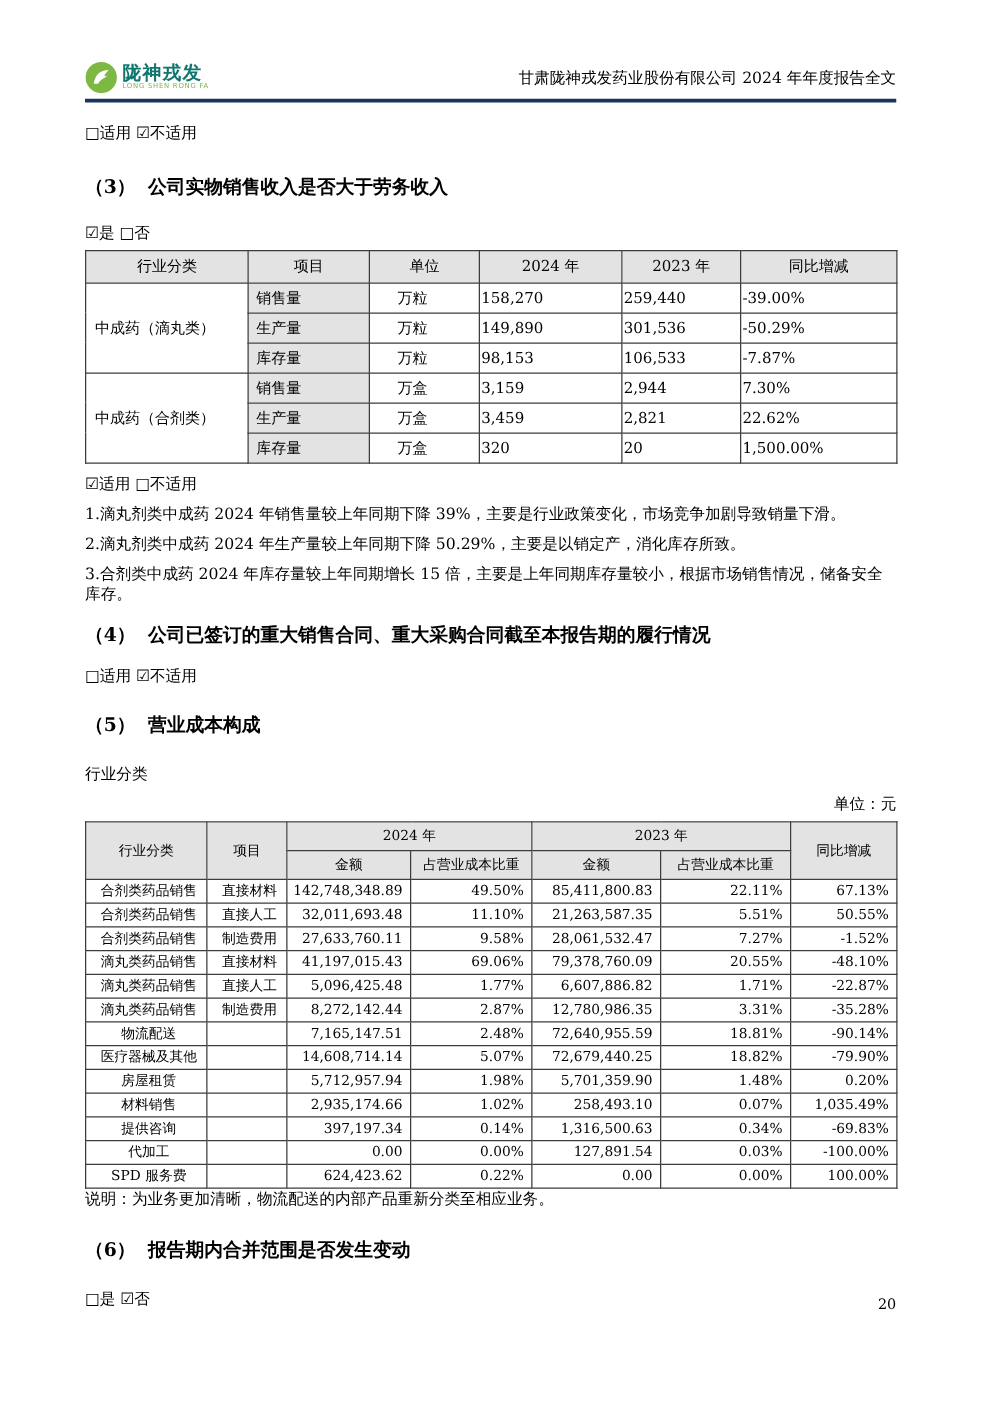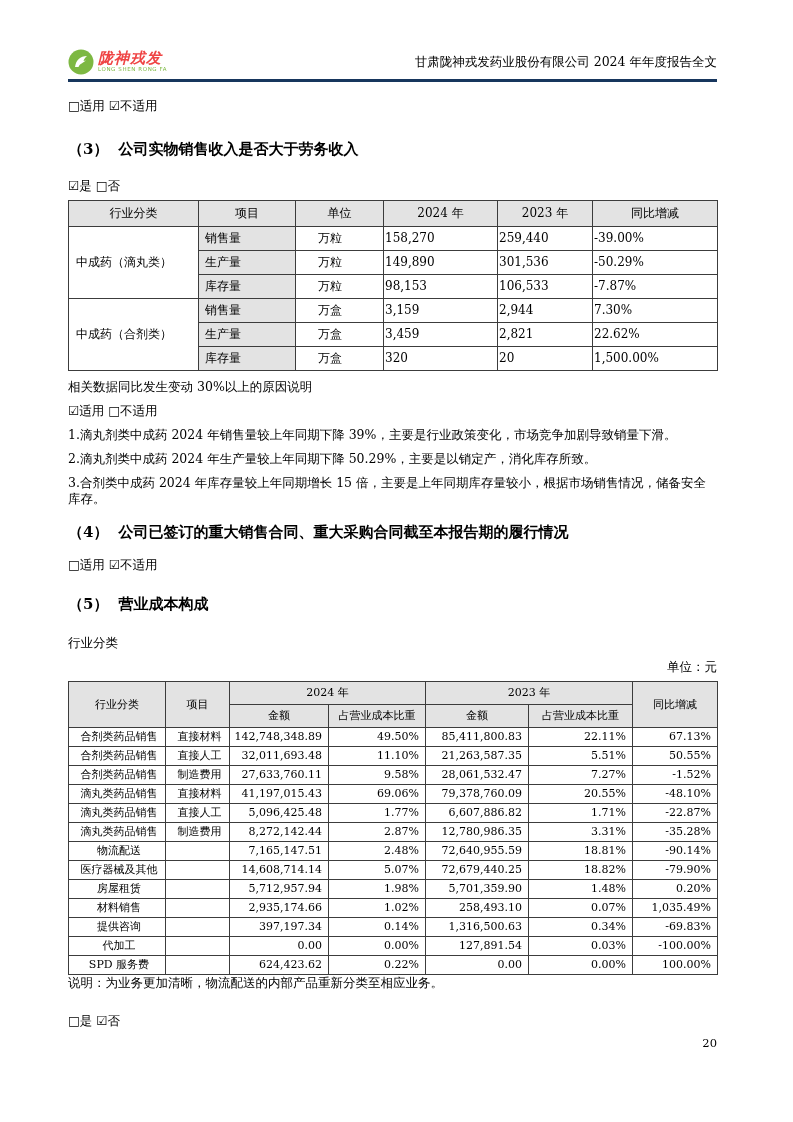--- a/index.html
+++ b/index.html
@@ -10,21 +10,21 @@
     box-sizing:border-box;
     padding:48px 76px 0 68px;
     font-family:"DejaVu Serif", serif;
     color:#000;
     overflow:hidden;
   }
   
   .hdr { display:flex; justify-content:space-between; align-items:center; height:28px; }
   .logo { display:flex; align-items:center; gap:4px; }
   .logo-txt { display:flex; flex-direction:column; line-height:1; }
-  .logo-cn { font-family:"DejaVu Sans", sans-serif; font-size:15px; font-weight:bold; color:#ef4444; letter-spacing:1px;font-style:italic; }
+  .logo-cn { font-family:"DejaVu Sans", sans-serif; font-size:15px; font-weight:bold; color:#0f766e; letter-spacing:1px; }
   .logo-en { font-family:"DejaVu Sans", sans-serif; font-size:5.5px; color:#7db842; letter-spacing:0.6px; margin-top:1px; }
   .doc-title { font-size:12.5px; }
   .rule { height:2.5px; background:#17365d; margin-top:3px; }
 
   p { margin:0; }
   .line { font-size:12.5px; line-height:16px; }
   .sec { margin:0; font-size:15px; font-weight:bold; line-height:18px; }
   .sec .gap { margin-left:10px; }
 
   .m6{margin-top:0}.m8{margin-top:8px}
@@ -138,21 +138,20 @@
         <tr>
           <td class="item">库存量</td>
           <td class="unit">万盒</td>
           <td class="num">320</td>
           <td class="num">20</td>
           <td class="num">1,500.00%</td>
         </tr>
       </tbody>
   </table>
 
-  <p class="line m8">相关数据同比发生变动 30%以上的原因说明</p>
   <p class="line m8">☑适用 □不适用</p>
   <p class="line m8">1.滴丸剂类中成药 2024 年销售量较上年同期下降 39%，主要是行业政策变化，市场竞争加剧导致销量下滑。</p>
   <p class="line m8">2.滴丸剂类中成药 2024 年生产量较上年同期下降 50.29%，主要是以销定产，消化库存所致。</p>
   <p class="line m8">3.合剂类中成药 2024 年库存量较上年同期增长 15 倍，主要是上年同期库存量较小，根据市场销售情况，储备安全库存。</p>
 
   <h3 class="sec m16"><span>（4）</span><span class="gap">公司已签订的重大销售合同、重大采购合同截至本报告期的履行情况</span></h3>
 
   <p class="line m16">□适用 ☑不适用</p>
 
   <h3 class="sec m22"><span>（5）</span><span class="gap">营业成本构成</span></h3>
@@ -301,17 +300,18 @@
           <td class="num">0.22%</td>
           <td class="num">0.00</td>
           <td class="num">0.00%</td>
           <td class="num">100.00%</td>
         </tr>
       </tbody>
   </table>
 
   <p class="line m6">说明：为业务更加清晰，物流配送的内部产品重新分类至相应业务。</p>
 
+  <h3 class="sec m24"><span>（6）</span><span class="gap">报告期内合并范围是否发生变动</span></h3>
 
   <p class="line m22">□是 ☑否</p>
 
   <div class="pageno">20</div>
 </div>
 
 </body></html>

